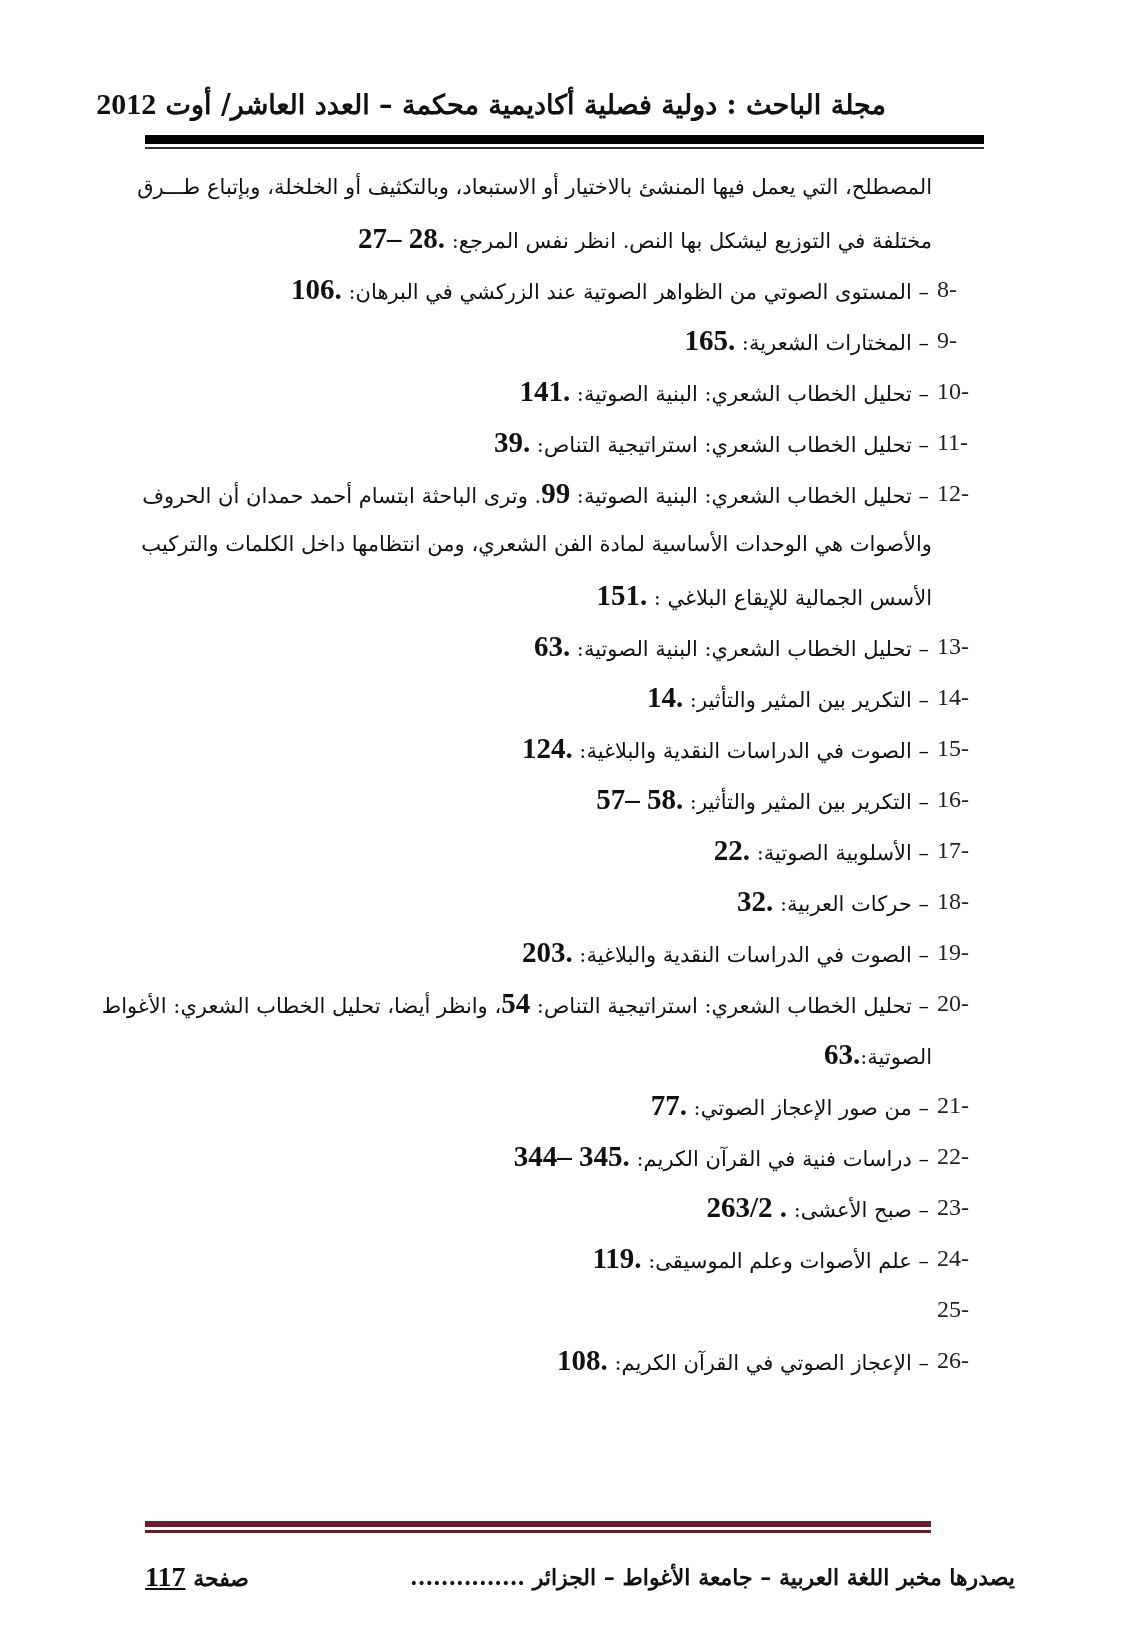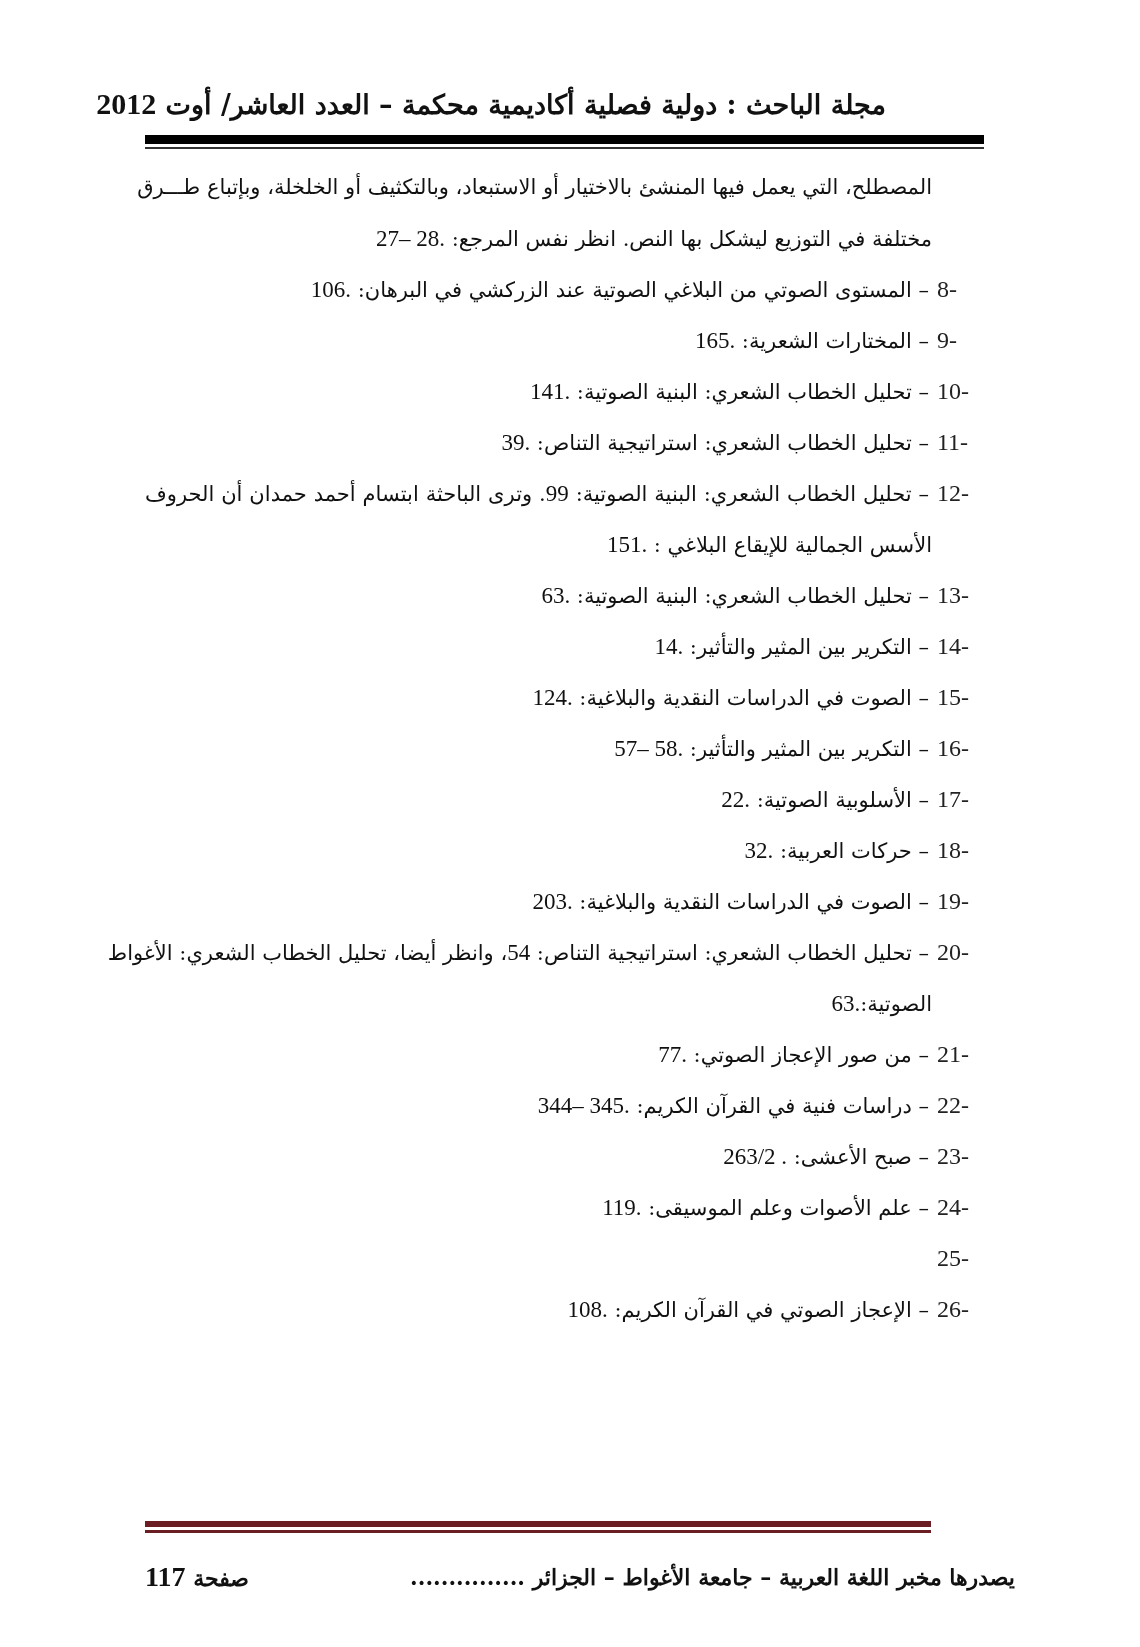--- a/index.html
+++ b/index.html
@@ -11,33 +11,33 @@
                   direction: rtl; font-weight: bold; font-size: 27px; line-height: 40px; white-space: nowrap; }
   .header-year { font-family: "Liberation Serif", serif; font-weight: bold; font-size: 30px; }
 
   .rule-top-thick { position: absolute; left: 145px; right: 72px; top: 135px; height: 9px; background: #000; }
   .rule-top-thin  { position: absolute; left: 145px; right: 72px; top: 147px; height: 2px; background: #333; }
 
   .body { position: absolute; top: 162px; left: 145px; width: 842px; direction: rtl; }
   .line { height: 51px; line-height: 51px; font-size: 21px; white-space: nowrap; position: relative; }
   .line.justify { text-align: justify; text-align-last: justify; padding-right: 55px; }
   .line.cont { padding-right: 55px; }
-  .num { font-family: "Liberation Serif", serif; font-weight: normal; font-size: 23px; direction: ltr; unicode-bidi: embed; }
+  .num { font-family: "Liberation Serif", serif; font-weight: bold; font-size: 29px; direction: ltr; unicode-bidi: embed; }
   .entry-no { position: absolute; right: 0; top: 0; width: 50px; text-align: left; direction: ltr;
               font-family: "Liberation Serif", serif; font-size: 24px; color: #222; }
   .entry-text { padding-right: 58px; }
   .entry-text.wide { display: block; text-align: justify; text-align-last: justify; }
 
   .rule-bot-thick { position: absolute; left: 145px; right: 125px; top: 1521px; height: 6px; background: #6b1d24; }
   .rule-bot-thin  { position: absolute; left: 145px; right: 125px; top: 1530px; height: 3px; background: #6b1d24; }
 
   .footer { position: absolute; top: 1555px; left: 145px; width: 870px; height: 44px; direction: rtl; }
   .footer-publisher { position: absolute; right: 0; top: 0; font-weight: bold; font-size: 22px; line-height: 44px; white-space: nowrap; }
   .footer-page { position: absolute; left: 0; top: 0; font-weight: bold; font-size: 22px; line-height: 44px; white-space: nowrap; }
-  .footer-page .pnum { font-family: "Liberation Serif", serif; font-size: 28px; }
+  .footer-page .pnum { font-family: "Liberation Serif", serif; font-size: 28px; text-decoration: underline; }
 </style>
 </head>
 <body>
 
 <div class="page">
 
   <div class="header-title">
     <span>مجلة الباحث : دولية فصلية أكاديمية محكمة – العدد العاشر/ أوت</span>
     <span class="header-year">2012</span>
   </div>
@@ -47,38 +47,41 @@
   <div class="body">
     <div class="line justify">
       <span>المصطلح، التي يعمل فيها المنشئ بالاختيار أو الاستبعاد، وبالتكثيف أو الخلخلة، وبإتباع طـــرق</span>
     </div>
     <div class="line cont">
       <span>مختلفة في التوزيع ليشكل بها النص. انظر نفس المرجع: </span><span class="num">27– 28.</span>
     </div>
 
     <div class="line">
       <span class="entry-no">8-</span>
-      <span class="entry-text"><span>– المستوى الصوتي من البلاغي الصوتية عند الزركشي في البرهان: </span><span class="num">106.</span></span>
+      <span class="entry-text"><span>– المستوى الصوتي من الظواهر الصوتية عند الزركشي في البرهان: </span><span class="num">106.</span></span>
     </div>
     <div class="line">
       <span class="entry-no">9-</span>
       <span class="entry-text"><span>– المختارات الشعرية: </span><span class="num">165.</span></span>
     </div>
     <div class="line">
       <span class="entry-no">10-</span>
       <span class="entry-text"><span>– تحليل الخطاب الشعري: البنية الصوتية: </span><span class="num">141.</span></span>
     </div>
     <div class="line">
       <span class="entry-no">11-</span>
       <span class="entry-text"><span>– تحليل الخطاب الشعري: استراتيجية التناص: </span><span class="num">39.</span></span>
     </div>
 
     <div class="line">
       <span class="entry-no">12-</span>
       <span class="entry-text wide"><span>– تحليل الخطاب الشعري: البنية الصوتية: </span><span class="num">99</span><span>. وترى الباحثة ابتسام أحمد حمدان أن الحروف</span></span>
+    </div>
+    <div class="line justify">
+      <span>والأصوات هي الوحدات الأساسية لمادة الفن الشعري، ومن انتظامها داخل الكلمات والتركيب</span>
     </div>
     <div class="line cont">
       <span>الأسس الجمالية للإيقاع البلاغي : </span><span class="num">151.</span>
     </div>
 
     <div class="line">
       <span class="entry-no">13-</span>
       <span class="entry-text"><span>– تحليل الخطاب الشعري: البنية الصوتية: </span><span class="num">63.</span></span>
     </div>
     <div class="line">

